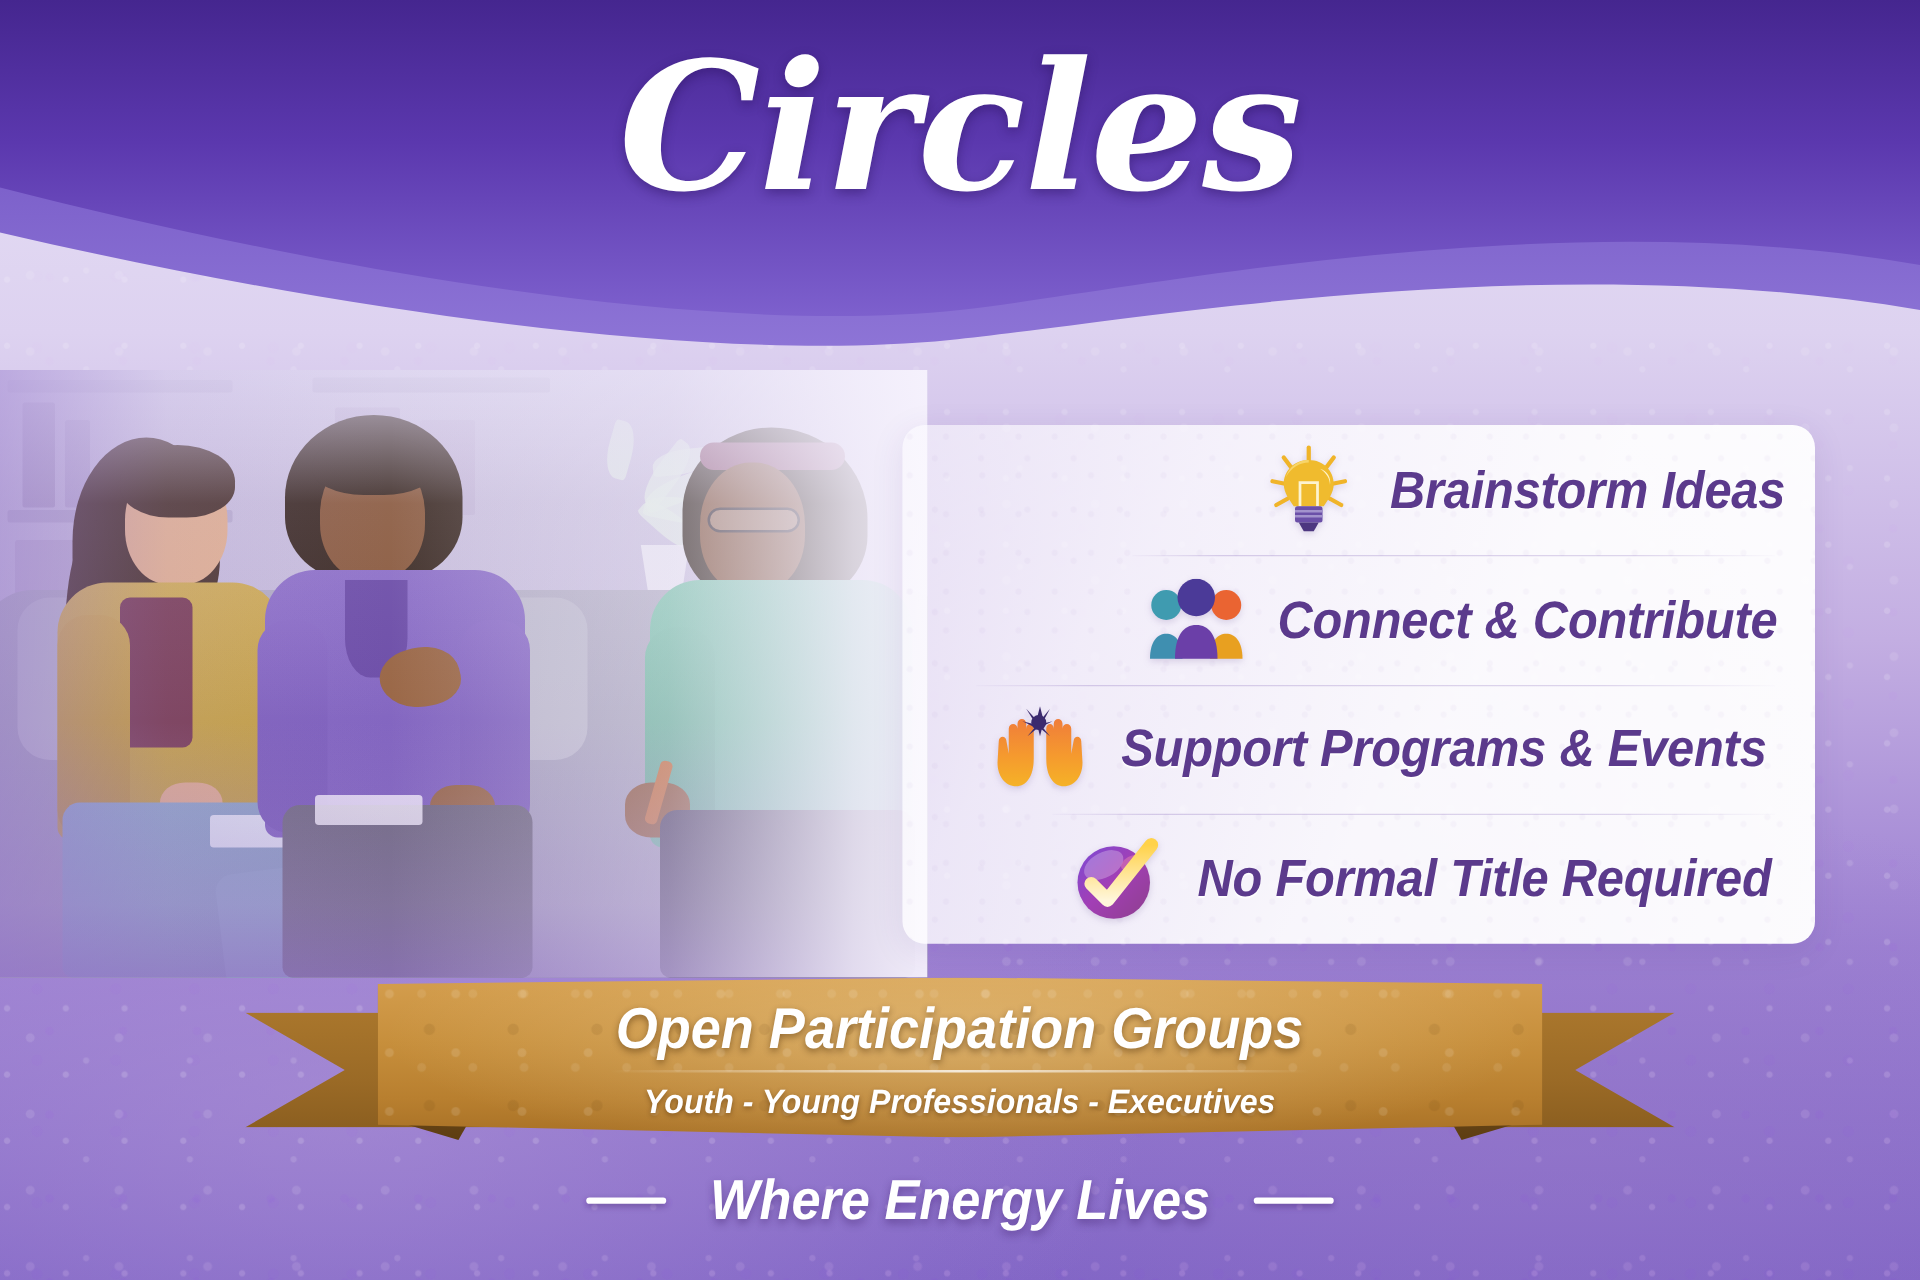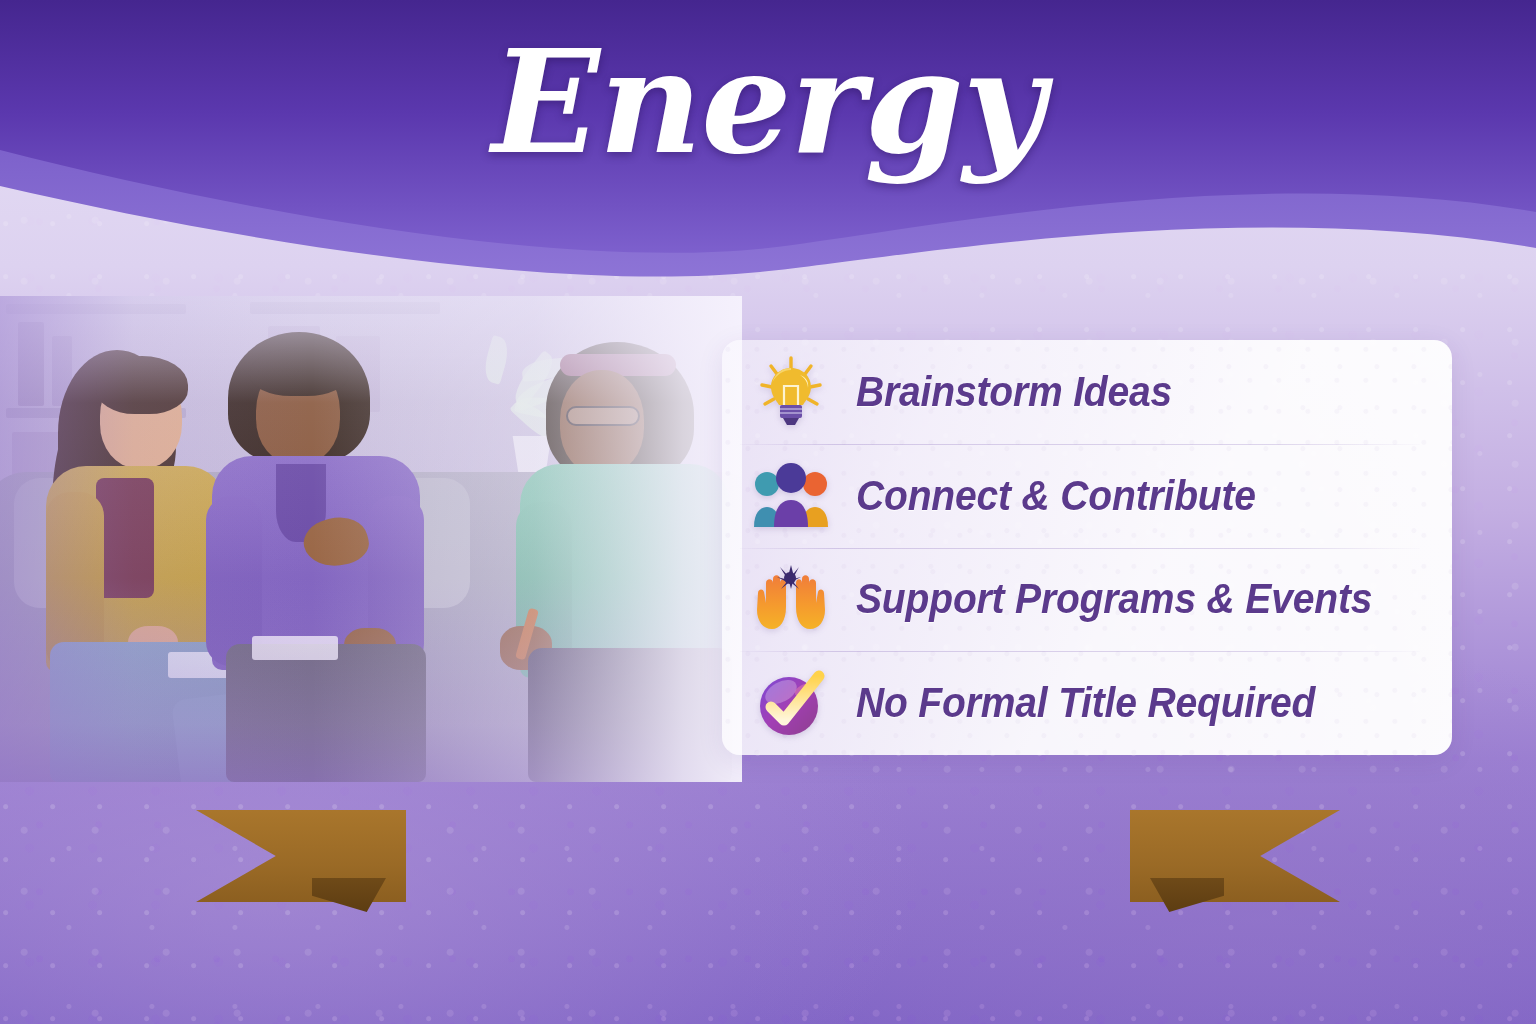--- a/index.html
+++ b/index.html
@@ -153,21 +153,21 @@
   }
   .card-grain {
     position: absolute; inset: 0;
     background-image:
       radial-gradient(circle at 20% 30%, rgba(150,120,190,.05) 0 2px, transparent 3px),
       radial-gradient(circle at 70% 65%, rgba(150,120,190,.05) 0 2px, transparent 3px);
     background-size: 29px 31px, 37px 41px;
   }
   .feature-list {
     position: absolute; inset: 0;
-    display: flex; flex-direction: column;
+    display: flex; flex-direction: column; align-items: flex-end;
   }
   .feature {
     position: relative;
     flex: 1 1 0;
     display: flex; align-items: center;
     padding-left: 26px;
   }
   .feature + .feature::before {
     content: "";
     position: absolute; left: 18px; right: 32px; top: 0;
@@ -360,21 +360,21 @@
       </linearGradient>
       <linearGradient id="hdrGrad2" x1="0" y1="0" x2="0" y2="1">
         <stop offset="0%" stop-color="#6a4cbe"></stop>
         <stop offset="100%" stop-color="#8d74d6"></stop>
       </linearGradient>
     </defs>
     <path d="M0,0 H1536 V248 C1230,196 900,258 760,272 C560,292 250,244 0,186 Z" fill="url(#hdrGrad2)"></path>
     <path d="M0,0 H1536 V212 C1240,160 910,232 768,248 C566,270 250,214 0,150 Z" fill="url(#hdrGrad)"></path>
   </svg>
 
-  <div class="title">Energy</div>
+  <div class="title">Circles</div>
 
 
   <div class="card">
     <div class="card-grain"></div>
     <div class="feature-list">
 
       <div class="feature">
         <span class="ficon">
           <svg width="74" height="74" viewBox="0 0 74 74">
             <g stroke="#f0b429" stroke-width="3.4" stroke-linecap="round">
@@ -463,16 +463,29 @@
       </div>
 
     </div>
   </div>
 
   <div class="banner">
     <div class="tail left"></div>
     <div class="tail right"></div>
     <div class="fold left"></div>
     <div class="fold right"></div>
+    <div class="band">
+      <div class="band-grain"></div>
+      <div class="band-text">
+        <div class="band-title">Open Participation Groups</div>
+        <div class="band-rule"></div>
+        <div class="band-sub">Youth - Young Professionals - Executives</div>
+      </div>
+    </div>
   </div>
 
+  <div class="footer-row">
+    <span class="footer-dash"></span>
+    <span class="footer-text">Where Energy Lives</span>
+    <span class="footer-dash"></span>
+  </div>
 
 </div>
 
 </body></html>

